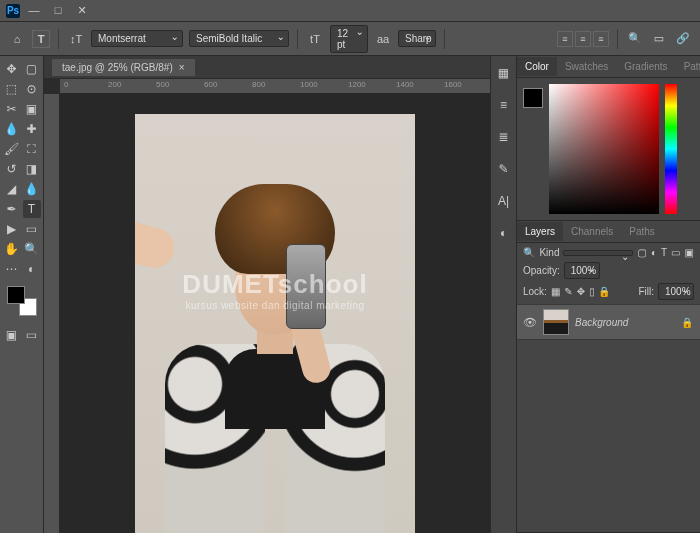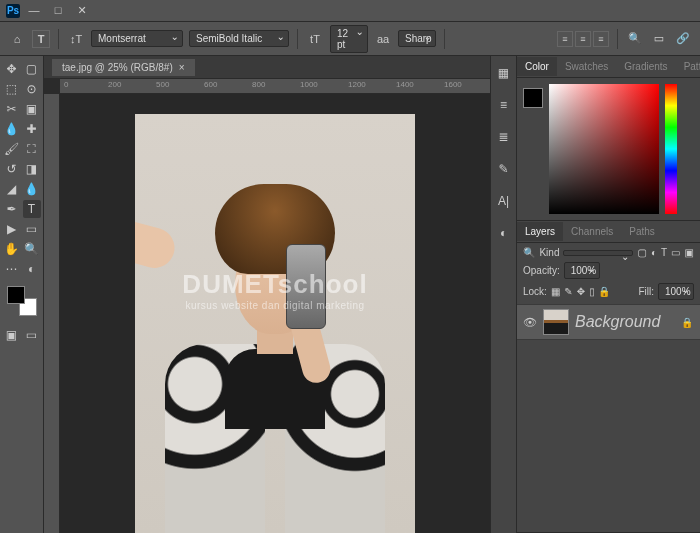--- a/index.html
+++ b/index.html
@@ -57,21 +57,21 @@
 .color-sw { width: 20px; height: 20px; background: #000; border: 1px solid #888; margin-top: 4px; }
 .spectrum { width: 110px; height: 130px; background: linear-gradient(to bottom, rgba(0,0,0,0), #000), linear-gradient(to right, #fff, #ff0000); position: relative; }
 .hue { width: 12px; height: 130px; background: linear-gradient(to bottom, #f00, #ff0, #0f0, #0ff, #00f, #f0f, #f00); }
 .layer-opts { padding: 4px 6px; font-size: 10px; display: flex; flex-direction: column; gap: 4px; }
 .lrow { display: flex; align-items: center; gap: 4px; }
 .lrow .dropdown { flex: 1; }
 .layer-list { }
 .layer-item { display: flex; align-items: center; padding: 4px 6px; gap: 6px; background: #5a5a5a; border-top: 1px solid #3a3a3a; border-bottom: 1px solid #3a3a3a; }
 .eye { width: 14px; font-size: 11px; }
 .thumb { width: 26px; height: 26px; background: linear-gradient(180deg,#d8d2ca 40%, #8b5a2b 41% 55%, #1a1a1a 56%); border: 1px solid #888; }
-.layer-name { flex: 1; font-style: italic; font-size: 16px; }
+.layer-name { flex: 1; font-style: italic; font-size: 10px; }
 .lock { font-size: 10px; }
 .align-grp { display: flex; gap: 2px; margin-left: auto; }
 .align-grp span { width: 16px; height: 16px; border: 1px solid #666; display: flex; align-items: center; justify-content: center; font-size: 9px; }
 </style>
 </head>
 <body>
 
 <div class="titlebar">
   <div class="ps-logo">Ps</div>
   <div class="winctrl">

